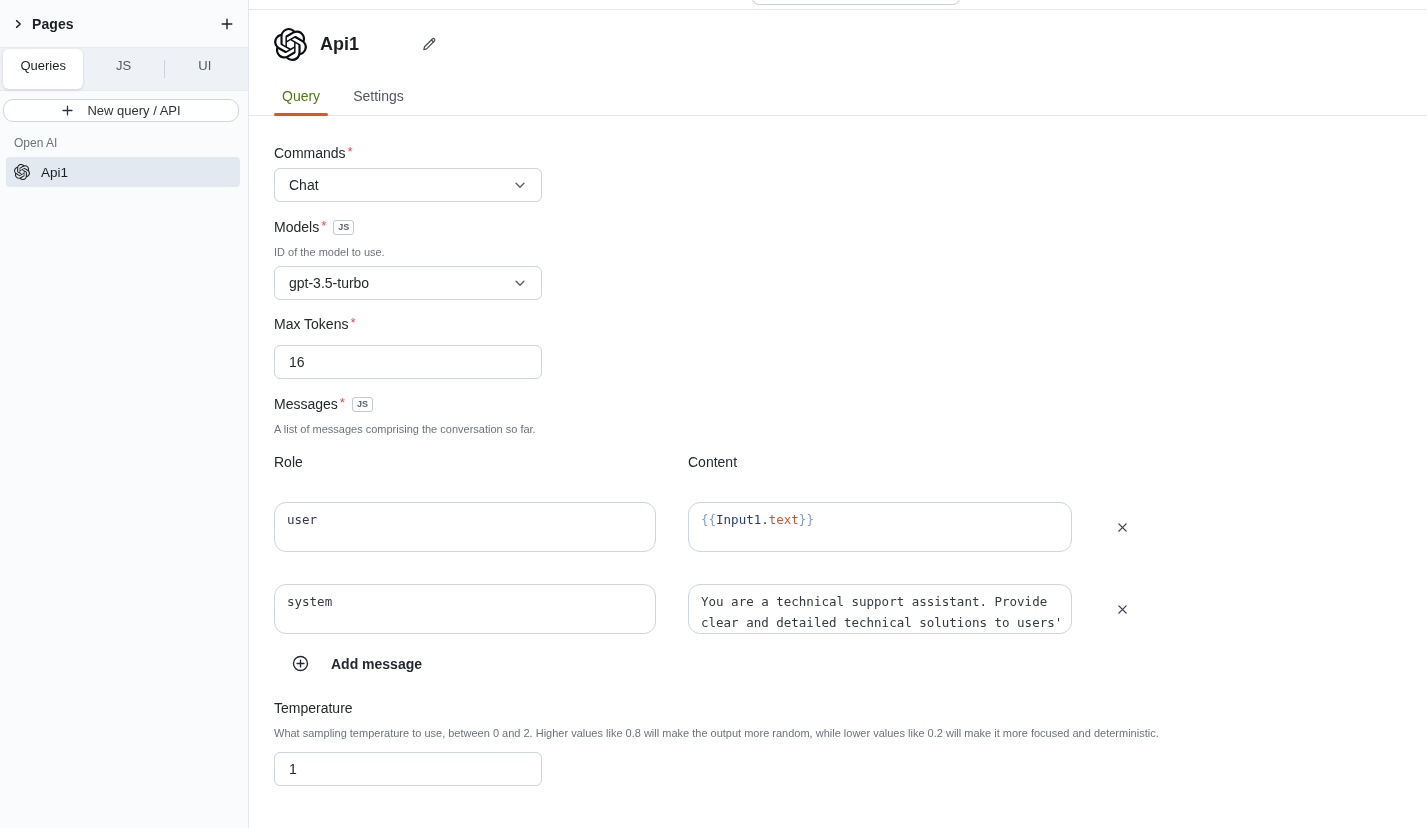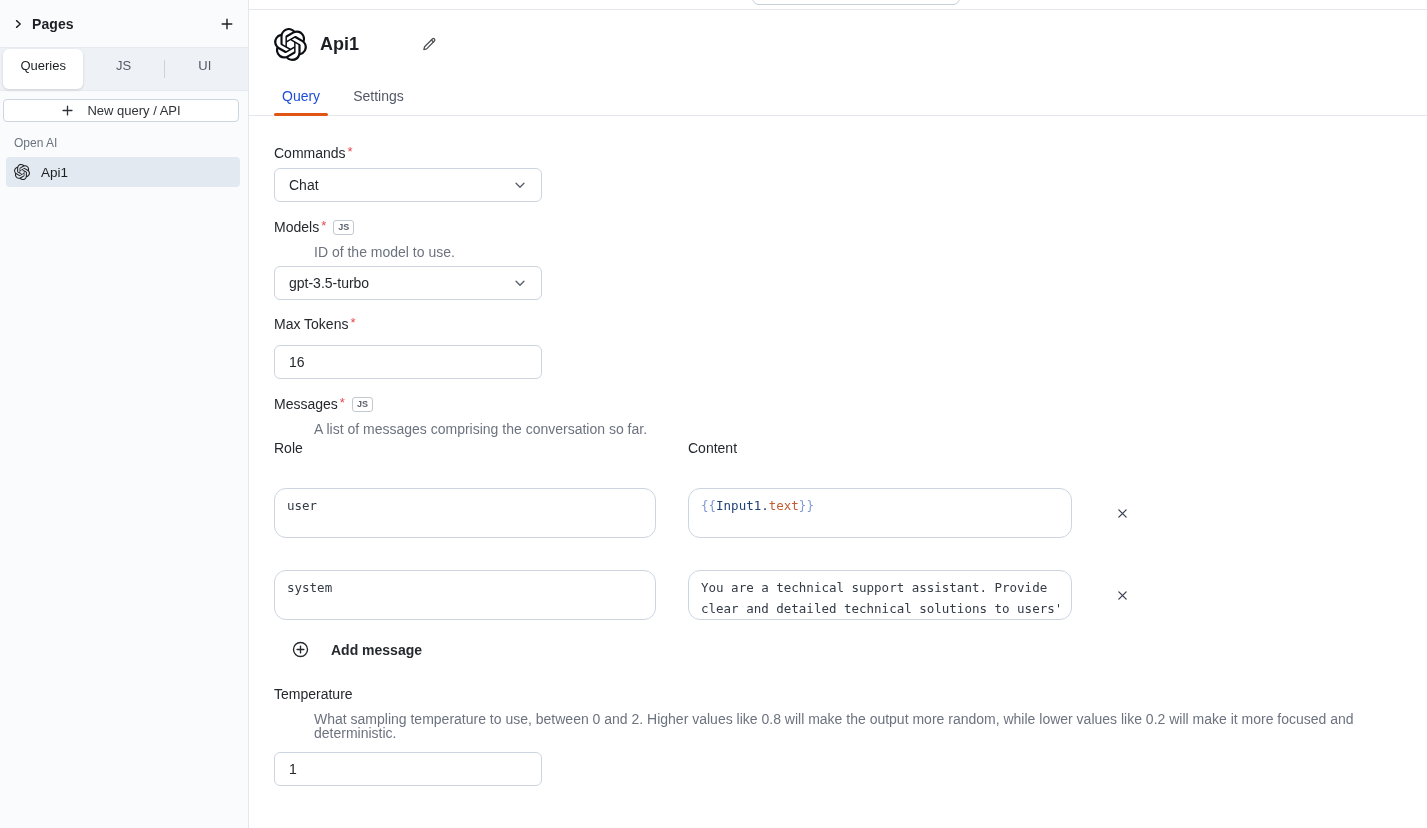--- a/index.html
+++ b/index.html
@@ -30,21 +30,21 @@
   }
   .seg {
     flex:1; text-align:center; font-size:13px; color:#525866;
     height:40px; line-height:34px; border-radius:6px; cursor:pointer;
   }
   .seg.active { background:#fff; color:#1C2024; box-shadow:0 1px 3px rgba(16,24,40,.14); }
   .seg-div { width:1px; height:18px; background:#CBD2D9; }
 
   .new-query-btn {
     margin:8px 9px 0 3px; width:calc(100% - 12px); height:23px;
-    background:#fff; border:1px solid #CDD5DF; border-radius:4px;
+    background:#fff; border:1px solid #CDD5DF; border-radius:10px;
     display:flex; align-items:center; justify-content:center; gap:13px;
     font-size:13px; color:#2F3337; cursor:pointer; font-family:inherit;
   }
   .section-label { margin:14px 0 0 14px; font-size:12px; color:#6C737F; }
   .query-item {
     margin:7px 8px 0 6px; height:30px; background:#E3E9F0; border-radius:4px;
     display:flex; align-items:center; padding:0 8px; gap:11px;
     font-size:13.5px; color:#1C2024; cursor:pointer;
   }
 
@@ -56,47 +56,47 @@
     background:#fff; border:1px solid #C6CEDA; border-radius:0 0 7px 7px;
   }
   .main-header { display:flex; align-items:center; padding:18px 0 0 25px; }
   .main-title { font-size:18px; font-weight:600; margin-left:13px; }
   .pencil-btn { margin-left:60px; background:none; border:none; padding:3px; cursor:pointer; }
 
   .main-tabs { display:flex; gap:17px; padding:27px 0 0 25px; border-bottom:1px solid #E4E8EE; }
   .main-tab {
     font-size:14px; color:#525866; padding:0 8px 11px; position:relative; cursor:pointer;
   }
-  .main-tab.active { color:#1d4ed8; font-weight:500; }
+  .main-tab.active { color:#4d7c0f; font-weight:500; }
   .main-tab.active::after {
     content:""; position:absolute; left:0; right:0; bottom:-1px; height:3px;
     background:#E15615; border-radius:2px;
   }
 
   .form { padding:29px 25px 0 25px; }
   .field-label { font-size:14px; color:#24292E; display:flex; align-items:center; line-height:17px; }
   .req { color:#E5484D; margin-left:2px; font-size:13px; position:relative; top:-2px; }
   .js-badge {
     margin-left:7px; font-size:9px; font-weight:600; color:#5B616B;
     border:1px solid #C3C9D1; border-radius:3px; padding:2px 4px; line-height:1;
   }
-  .desc { margin-top:9px; font-size:14px; color:#6C737F; line-height:14px;margin-left:40px; }
+  .desc { margin-top:9px; font-size:11px; color:#6C737F; line-height:14px; }
 
   .control {
     width:268px; height:34px; border:1px solid #CDD5E0; border-radius:6px;
     background:#fff; font-size:14px; color:#24292E; padding:0 14px;
   }
   .select { display:flex; align-items:center; justify-content:space-between; cursor:pointer; }
   input.control { font-family:"Liberation Sans", sans-serif; outline:none; }
   .mt6{margin-top:6px;} .mt7{margin-top:7px;} .mt8{margin-top:12px;}
   .sec-gap16{margin-top:16px;} .sec-gap17{margin-top:17px;align-items:center;} .sec-gap24{margin-top:24px;}
 
   .msg-grid {
     display:grid; grid-template-columns:382px 384px 36px;
-    column-gap:9px; row-gap:10px; align-items:center; margin-top:4px;gap:32px;
+    column-gap:9px; row-gap:10px; align-items:center; margin-top:18px;gap:32px;
   }
   .col-header { font-size:14px; color:#24292E; margin-bottom:0px; }
   .code-input {
     height:50px; width:100%; border:1px solid #CDD5E0; border-radius:12px;
     background:#fff; padding:6px 12px 0 12px; overflow:hidden;
     font-family:"DejaVu Sans Mono","Liberation Mono",monospace;
     font-size:12.5px; line-height:21px; color:#333B47; white-space:nowrap;
   }
   .tok-brace { color:#7E9AD0; }
   .tok-obj { color:#21417A; }

